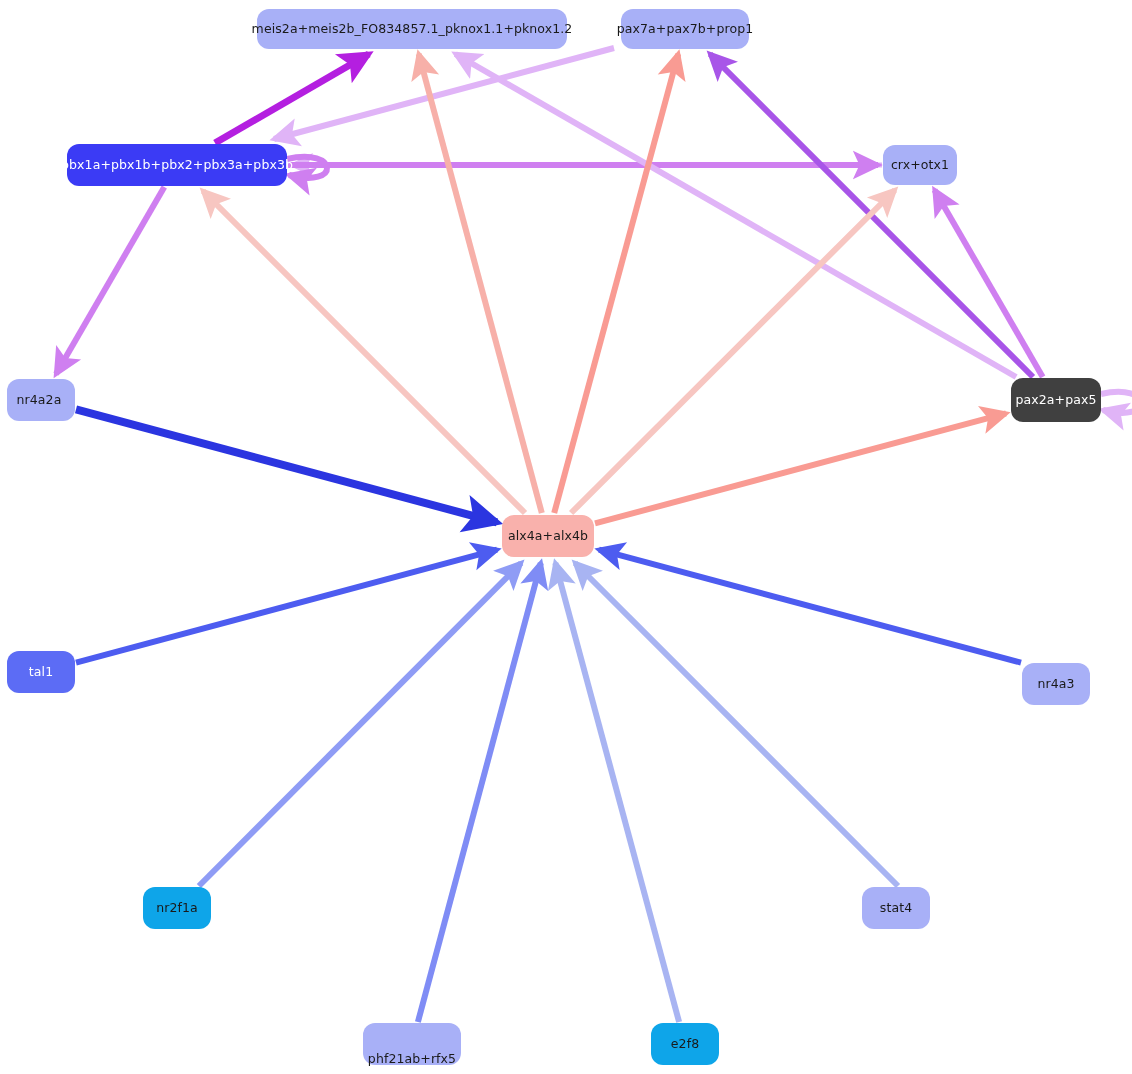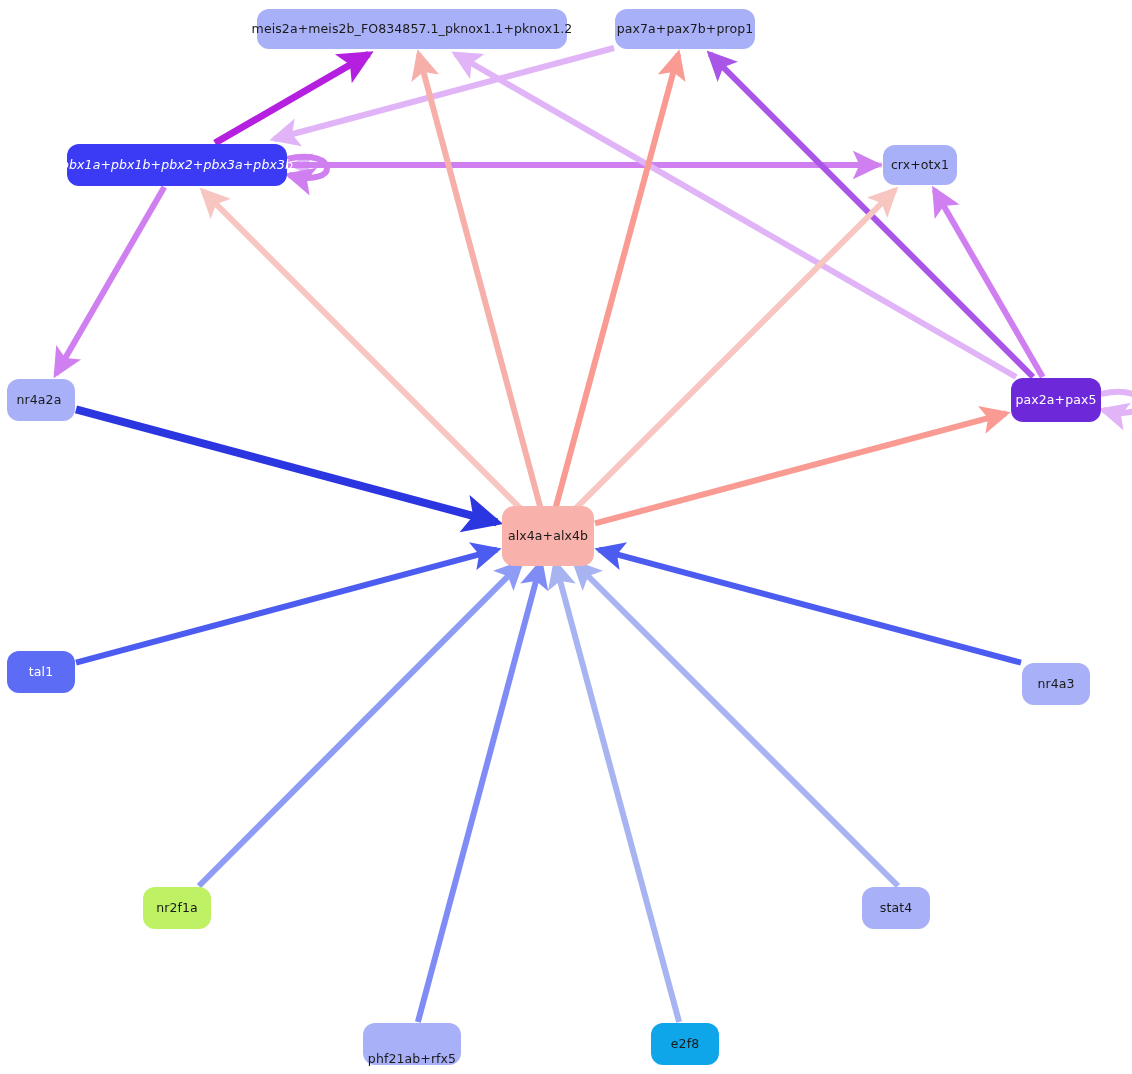--- a/index.html
+++ b/index.html
@@ -78,45 +78,45 @@
         <line x1="198.9" y1="886.0" x2="521.1" y2="563.0" stroke="#8f9cf5" stroke-width="6" stroke-linecap="butt" marker-end="url(#m8f9cf5)"></line>
         <line x1="898.0" y1="886.0" x2="575.0" y2="563.0" stroke="#a8b4f2" stroke-width="6" stroke-linecap="butt" marker-end="url(#ma8b4f2)"></line>
         <line x1="417.9" y1="1022.0" x2="540.8" y2="563.0" stroke="#7f8cf5" stroke-width="6" stroke-linecap="butt" marker-end="url(#m7f8cf5)"></line>
         <line x1="679.1" y1="1022.0" x2="555.3" y2="563.0" stroke="#a8b4f2" stroke-width="6" stroke-linecap="butt" marker-end="url(#ma8b4f2)"></line>
       </g>
   </svg>
   <div id="node-layer">
       <div class="node light" style="left: 412px; top: 29px; width: 310px; height: 40px; background: rgb(168, 176, 247);">
         <span>meis2a+meis2b_FO834857.1_pknox1.1+pknox1.2</span>
       </div>
-      <div class="node light" style="left: 685px; top: 29px; width: 140px; height: 40px; background: rgb(168, 176, 247);">
+      <div class="node light" style="left: 685px; top: 29px; width: 128px; height: 40px; background: rgb(168, 176, 247);">
         <span>pax7a+pax7b+prop1</span>
       </div>
-      <div class="node dark" style="left: 177px; top: 165px; width: 220px; height: 42px; background: rgb(59, 59, 245); font-style: italic;">
+      <div class="node dark" style="left: 177px; top: 165px; width: 220px; height: 42px; background: rgb(59, 59, 245);">
         <span>pbx1a+pbx1b+pbx2+pbx3a+pbx3b</span>
       </div>
       <div class="node light" style="left: 920px; top: 165px; width: 74px; height: 40px; background: rgb(168, 176, 247);">
         <span>crx+otx1</span>
       </div>
       <div class="node light" style="left: 41px; top: 400px; width: 68px; height: 42px; background: rgb(168, 176, 247); padding-left: 8px;">
         <span>nr4a2a</span>
       </div>
-      <div class="node dark" style="left: 1056px; top: 400px; width: 90px; height: 44px; background: #6d28d9;">
+      <div class="node dark" style="left: 1056px; top: 400px; width: 90px; height: 44px; background: #404040;">
         <span>pax2a+pax5</span>
       </div>
-      <div class="node light" style="left: 548px; top: 536px; width: 92px; height: 60px; background: rgb(249, 177, 172);">
+      <div class="node light" style="left: 548px; top: 536px; width: 92px; height: 42px; background: rgb(249, 177, 172);">
         <span>alx4a+alx4b</span>
       </div>
       <div class="node dark" style="left: 41px; top: 672px; width: 68px; height: 42px; background: rgb(92, 108, 245); text-align: right;">
         <span>tal1</span>
       </div>
       <div class="node light" style="left: 1056px; top: 672px; width: 68px; height: 42px; background: rgb(168, 176, 247); margin-top: 12px;">
         <span>nr4a3</span>
       </div>
-      <div class="node light" style="left: 177px; top: 908px; width: 68px; height: 42px; background: #bef264;">
+      <div class="node light" style="left: 177px; top: 908px; width: 68px; height: 42px; background: #0ea5e9;">
         <span>nr2f1a</span>
       </div>
       <div class="node light" style="left: 896px; top: 908px; width: 68px; height: 42px; background: rgb(168, 176, 247);">
         <span>stat4</span>
       </div>
       <div class="node light" style="left: 412px; top: 1044px; width: 98px; height: 42px; background: rgb(168, 176, 247); align-items: flex-end;">
         <span>phf21ab+rfx5</span>
       </div>
       <div class="node light" style="left: 685px; top: 1044px; width: 68px; height: 42px; background: #0ea5e9;">
         <span>e2f8</span>

